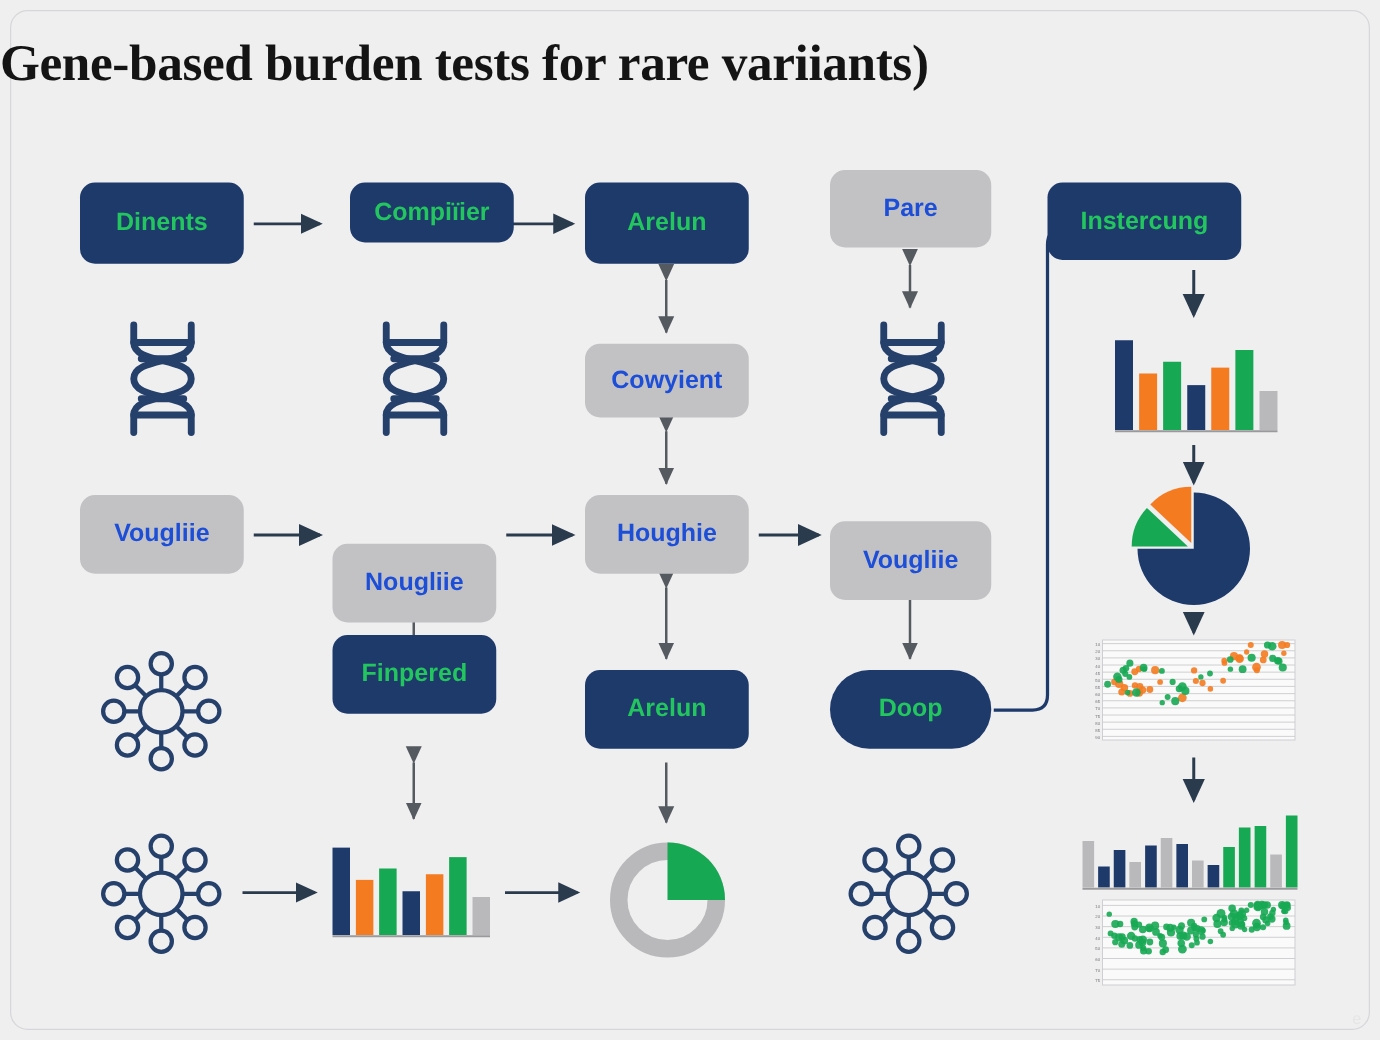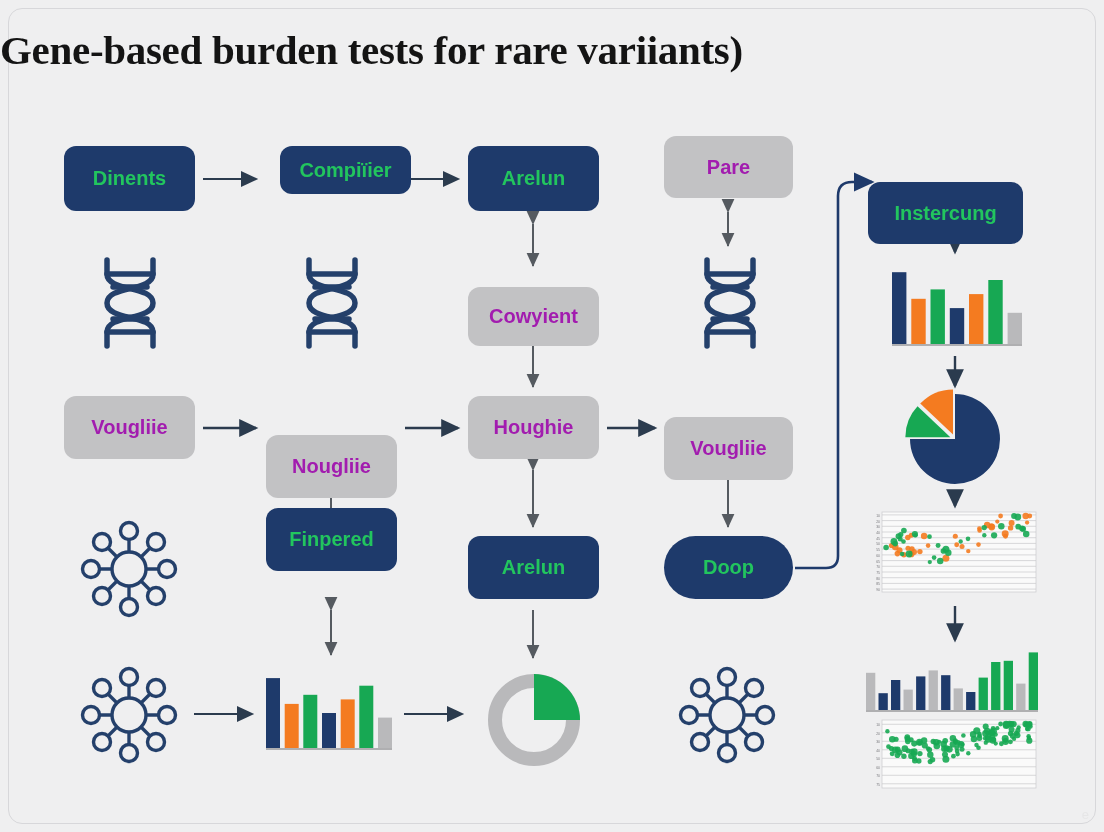--- a/index.html
+++ b/index.html
@@ -19,21 +19,21 @@
     position:absolute;left:0;top:26px;width:1104px;text-align:left;
     font-size:41px;font-weight:700;color:#141414;letter-spacing:-0.3px;
     font-family:"Liberation Serif", serif;
   }
   .node{
     position:absolute;display:flex;align-items:center;justify-content:center;
     border-radius:12px;font-size:20px;font-weight:600;
     box-sizing:border-box;white-space:nowrap;
   }
   .node.blue{background:#1e3a6b;color:#22c55e;}
-  .node.gray{background:#c2c2c4;color:#a21caf;}
+  .node.gray{background:#c2c2c4;color:#1d4ed8;}
   .node.pill{border-radius:34px;text-align:right;}
   .arrow{position:absolute;}
   .viz{position:absolute;}
   .wm{
     position:absolute;right:14px;bottom:10px;font-size:13px;color:#e6e6e7;
     letter-spacing:1px;
   }
   svg{display:block;overflow:visible;}
 </style>
 </head>
@@ -99,25 +99,25 @@
   </div>
   <div class="node blue" style="left:280px;top:146px;width:131px;height:48px;">
     <span>Compiïier</span>
   </div>
   <div class="node blue" style="left:468px;top:146px;width:131px;height:65px;">
     <span>Arelun</span>
   </div>
   <div class="node gray" style="left:664px;top:136px;width:129px;height:62px;">
     <span>Pare</span>
   </div>
-  <div class="node blue" style="left:868px;top:146px;width:155px;height:62px;margin-top:36px;">
+  <div class="node blue" style="left:838px;top:146px;width:155px;height:62px;">
     <span>Instercung</span>
   </div>
 
-  <div class="node gray" style="left:468px;top:287px;width:131px;height:59px;">
+  <div class="node gray" style="left:468px;top:275px;width:131px;height:59px;">
     <span>Cowyient</span>
   </div>
 
   <div class="node gray" style="left:64px;top:396px;width:131px;height:63px;">
     <span>Vougliie</span>
   </div>
   <div class="node gray" style="left:266px;top:396px;width:131px;height:63px;margin-top:39px;">
     <span>Nougliie</span>
   </div>
   <div class="node gray" style="left:468px;top:396px;width:131px;height:63px;">

